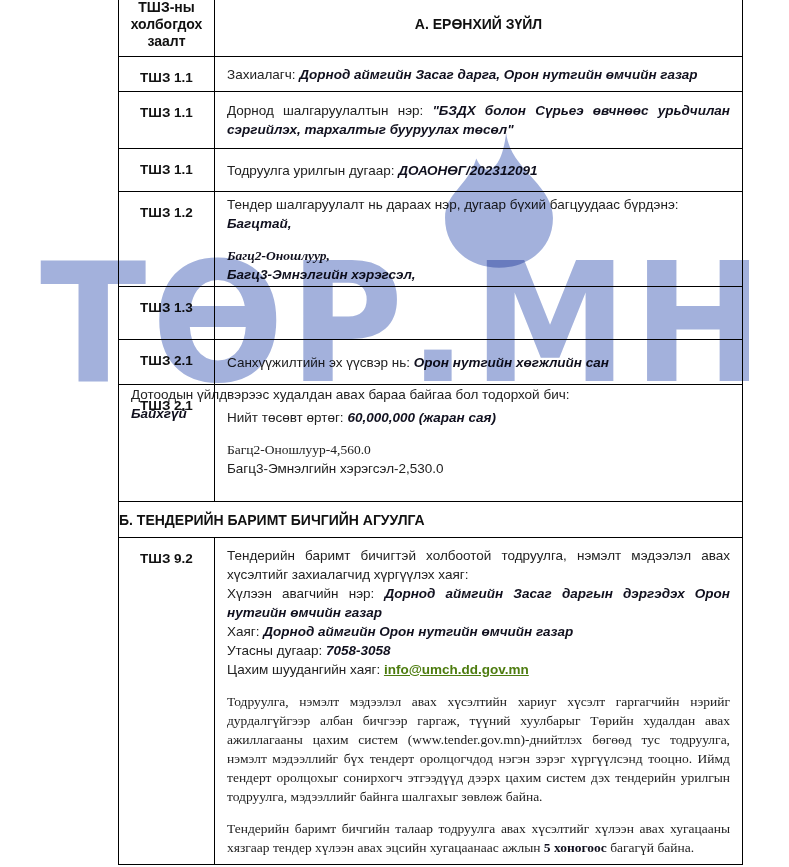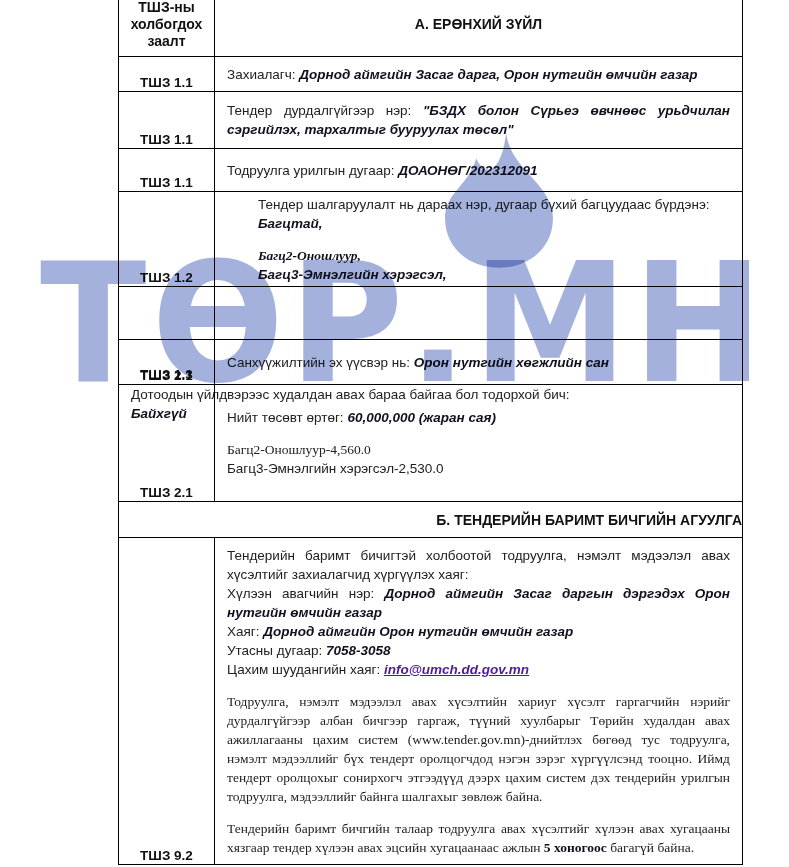--- a/index.html
+++ b/index.html
@@ -13,49 +13,49 @@
   .tbl{
     position:absolute;left:118px;top:-9px;width:625px;
     border:1.5px solid #000;box-sizing:border-box;
     background:transparent;
   }
   .row{display:flex;box-sizing:border-box;border-top:1.5px solid #000;}
   .row:first-child{border-top:none;}
   .c1{
     width:96px;flex:0 0 96px;box-sizing:border-box;
     border-right:1.5px solid #000;
-    display:flex;justify-content:center;align-items:flex-end;
+    display:flex;justify-content:center;align-items:flex-start;
     padding-top:12px;
     font-weight:bold;font-size:13.5px;line-height:17px;color:#111;
   }
   .c1.center{align-items:center;padding-top:0;text-align:center;}
   .c2{
     flex:1 1 auto;box-sizing:border-box;
     display:flex;flex-direction:column;justify-content:center;
     padding:2px 12px;
     font-size:13.5px;line-height:19px;color:#212121;
   }
   .p{margin:0;}
   .j{text-align:justify;}
   .gap{margin-top:13px;font-family:Liberation Serif, serif;}
   .bi{font-weight:bold;font-style:italic;color:#10101e;}
   .b{font-weight:bold;color:#10101e;}
   .hdr{font-weight:bold;font-size:14px;color:#111;text-align:center;}
   .c2.hc{align-items:center;}
-  .mail{color:#4c1d95;font-weight:bold;font-style:italic;text-decoration:underline;cursor:pointer;}
+  .mail{color:#4d7c0f;font-weight:bold;text-decoration:underline;cursor:pointer;}
   
   .rh-head{height:64px;}
   .rh-a1{height:35px;}
   .rh-a2{height:57px;}
   .rh-a3{height:43px;}
-  .rh-a4{height:95px;gap:31px;}
+  .rh-a4{height:95px;}
   .rh-a5{height:53px;flex-direction:column;}
   .rh-a6{height:45px;}
   .rh-a7{height:117px;}
-  .rh-b{height:36px;display:flex;align-items:center;justify-content:flex-end;}
+  .rh-b{height:36px;display:flex;align-items:center;justify-content:flex-start;}
   .rh-c1r{height:327px;}
   
   .wmtext{
     position:absolute;left:40px;top:234px;width:760px;height:200px;
     font-family:"DejaVu Sans", sans-serif;
     font-size:156px;font-weight:800;line-height:170px;
     letter-spacing:5px;white-space:nowrap;
     transform:scaleY(1.06);transform-origin:top left;
     opacity:0.8;mix-blend-mode:multiply;
     pointer-events:none;z-index:6;
@@ -87,21 +87,21 @@
     <div class="c2">
       <div class="p"><span>Захиалагч: </span><span class="bi">Дорнод аймгийн Засаг дарга, Орон нутгийн өмчийн газар</span></div>
     </div>
   </div>
 
   <div class="row rh-a2">
     <div class="c1">
         <span>ТШЗ 1.1</span>
       </div>
     <div class="c2">
-      <div class="p j"><span>Тендер дурдалгүйгээр нэр: </span><span class="bi">"БЗДХ болон Сүрьеэ өвчнөөс урьдчилан сэргийлэх, тархалтыг бууруулах төсөл"</span></div>
+      <div class="p j"><span>Дорнод шалгаруулалтын нэр: </span><span class="bi">"БЗДХ болон Сүрьеэ өвчнөөс урьдчилан сэргийлэх, тархалтыг бууруулах төсөл"</span></div>
     </div>
   </div>
 
   <div class="row rh-a3">
     <div class="c1">
         <span>ТШЗ 1.1</span>
       </div>
     <div class="c2">
       <div class="p"><span>Тодруулга урилгын дугаар: </span><span class="bi">ДОАОНӨГ/202312091</span></div>
     </div>

